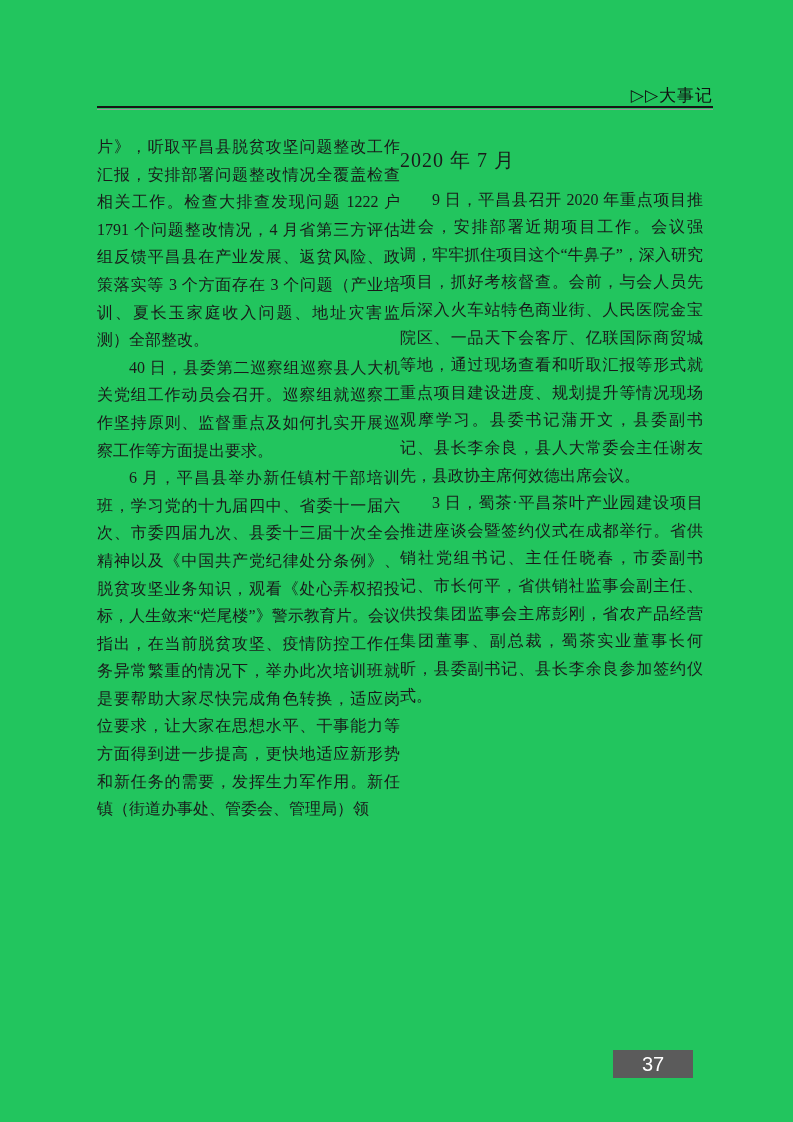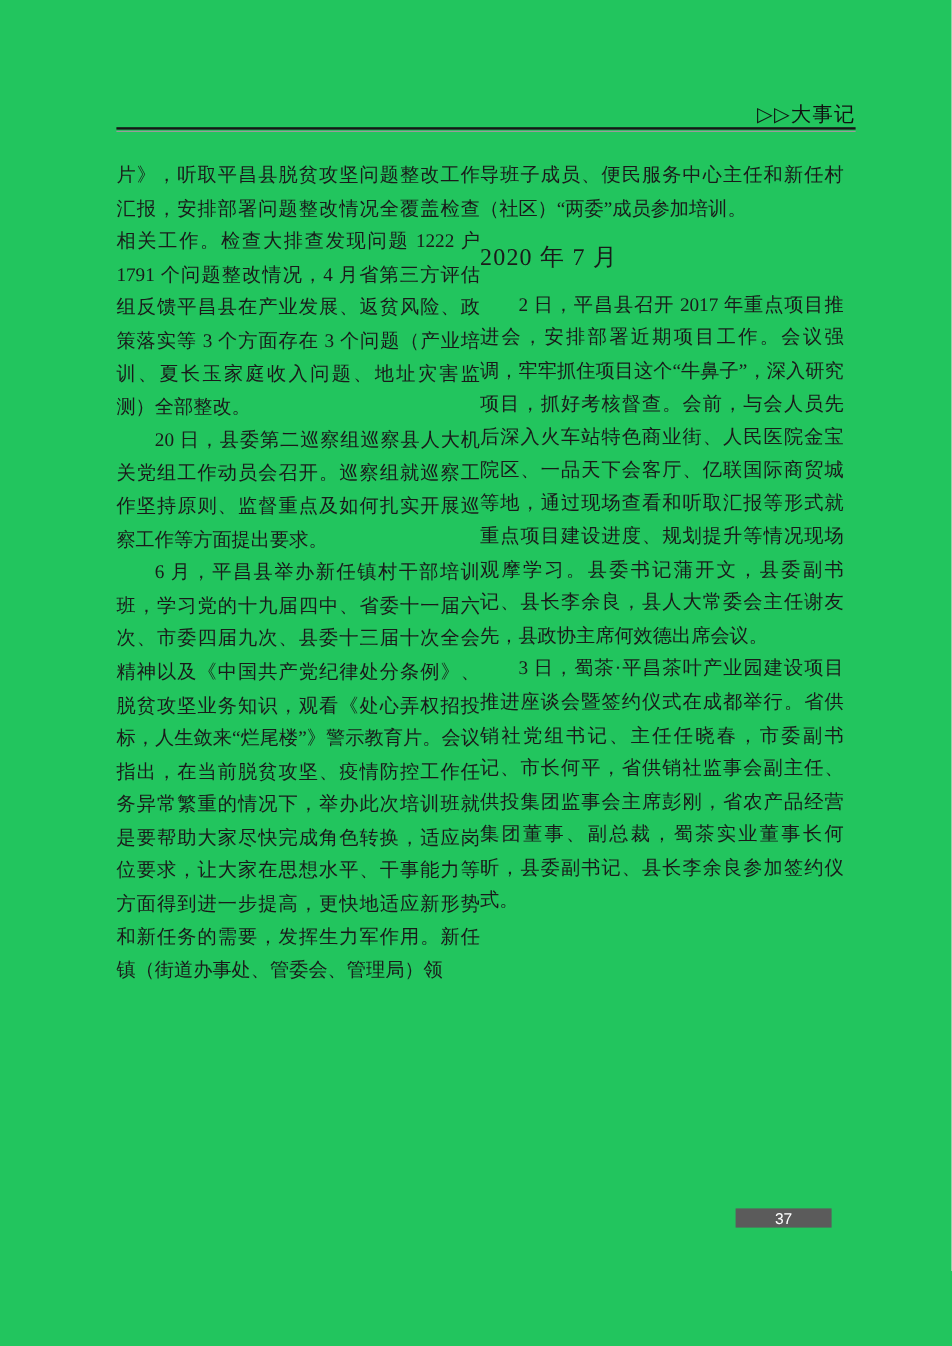--- a/index.html
+++ b/index.html
@@ -51,53 +51,52 @@
   .section-heading {
     margin: 14px 0 11px 0;
     text-indent: 0;
     font-size: 20px;
     font-weight: normal;
     letter-spacing: 1px;
   }
   .page-number {
     position: absolute;
     left: 613px;
-    top: 1007px;
+    top: 1050px;
     width: 80px;
-    height: 16px;
+    height: 28px;
     background: #5b5b5b;
     color: #ffffff;
     display: flex;
     align-items: center;
     justify-content: center;
     font-family: "Liberation Sans", "DejaVu Sans", sans-serif;
-    font-size: 13px;
+    font-size: 20px;
   }
 </style>
 </head>
 <body>
 
 <div class="page">
 
   <div class="header-label">▷▷大事记</div>
 
   <div class="header-rule"></div>
 
   <div class="columns">
 
     <div class="col">
       <p>片》，听取平昌县脱贫攻坚问题整改工作汇报，安排部署问题整改情况全覆盖检查相关工作。检查大排查发现问题 1222 户 1791 个问题整改情况，4 月省第三方评估组反馈平昌县在产业发展、返贫风险、政策落实等 3 个方面存在 3 个问题（产业培训、夏长玉家庭收入问题、地址灾害监测）全部整改。</p>
-      <p class="indent">20 日，县委第二巡察组巡察县人大机关党组工作动员会召开。巡察组就巡察工作坚持原则、监督重点及如何扎实开展巡察工作等方面提出要求。</p>
+      <p class="indent">40 日，县委第二巡察组巡察县人大机关党组工作动员会召开。巡察组就巡察工作坚持原则、监督重点及如何扎实开展巡察工作等方面提出要求。</p>
       <p class="indent">6 月，平昌县举办新任镇村干部培训班，学习党的十九届四中、省委十一届六次、市委四届九次、县委十三届十次全会精神以及《中国共产党纪律处分条例》、脱贫攻坚业务知识，观看《处心弄权招投标，人生敛来“烂尾楼”》警示教育片。会议指出，在当前脱贫攻坚、疫情防控工作任务异常繁重的情况下，举办此次培训班就是要帮助大家尽快完成角色转换，适应岗位要求，让大家在思想水平、干事能力等方面得到进一步提高，更快地适应新形势和新任务的需要，发挥生力军作用。新任镇（街道办事处、管委会、管理局）领</p>
     </div>
 
     <div class="col">
-      <p>导班子成员、便民服务中心主任和新任村（社区）“两委”成员参加培训。</p>
       <h2 class="section-heading">2020 年 7 月</h2>
-      <p class="indent">2 日，平昌县召开 2017 年重点项目推进会，安排部署近期项目工作。会议强调，牢牢抓住项目这个“牛鼻子”，深入研究项目，抓好考核督查。会前，与会人员先后深入火车站特色商业街、人民医院金宝院区、一品天下会客厅、亿联国际商贸城等地，通过现场查看和听取汇报等形式就重点项目建设进度、规划提升等情况现场观摩学习。县委书记蒲开文，县委副书记、县长李余良，县人大常委会主任谢友先，县政协主席何效德出席会议。</p>
+      <p class="indent">9 日，平昌县召开 2020 年重点项目推进会，安排部署近期项目工作。会议强调，牢牢抓住项目这个“牛鼻子”，深入研究项目，抓好考核督查。会前，与会人员先后深入火车站特色商业街、人民医院金宝院区、一品天下会客厅、亿联国际商贸城等地，通过现场查看和听取汇报等形式就重点项目建设进度、规划提升等情况现场观摩学习。县委书记蒲开文，县委副书记、县长李余良，县人大常委会主任谢友先，县政协主席何效德出席会议。</p>
       <p class="indent">3 日，蜀茶·平昌茶叶产业园建设项目推进座谈会暨签约仪式在成都举行。省供销社党组书记、主任任晓春，市委副书记、市长何平，省供销社监事会副主任、供投集团监事会主席彭刚，省农产品经营集团董事、副总裁，蜀茶实业董事长何昕，县委副书记、县长李余良参加签约仪式。</p>
     </div>
 
   </div>
 
   <div class="page-number">37</div>
 
 </div>
 
 </body></html>

